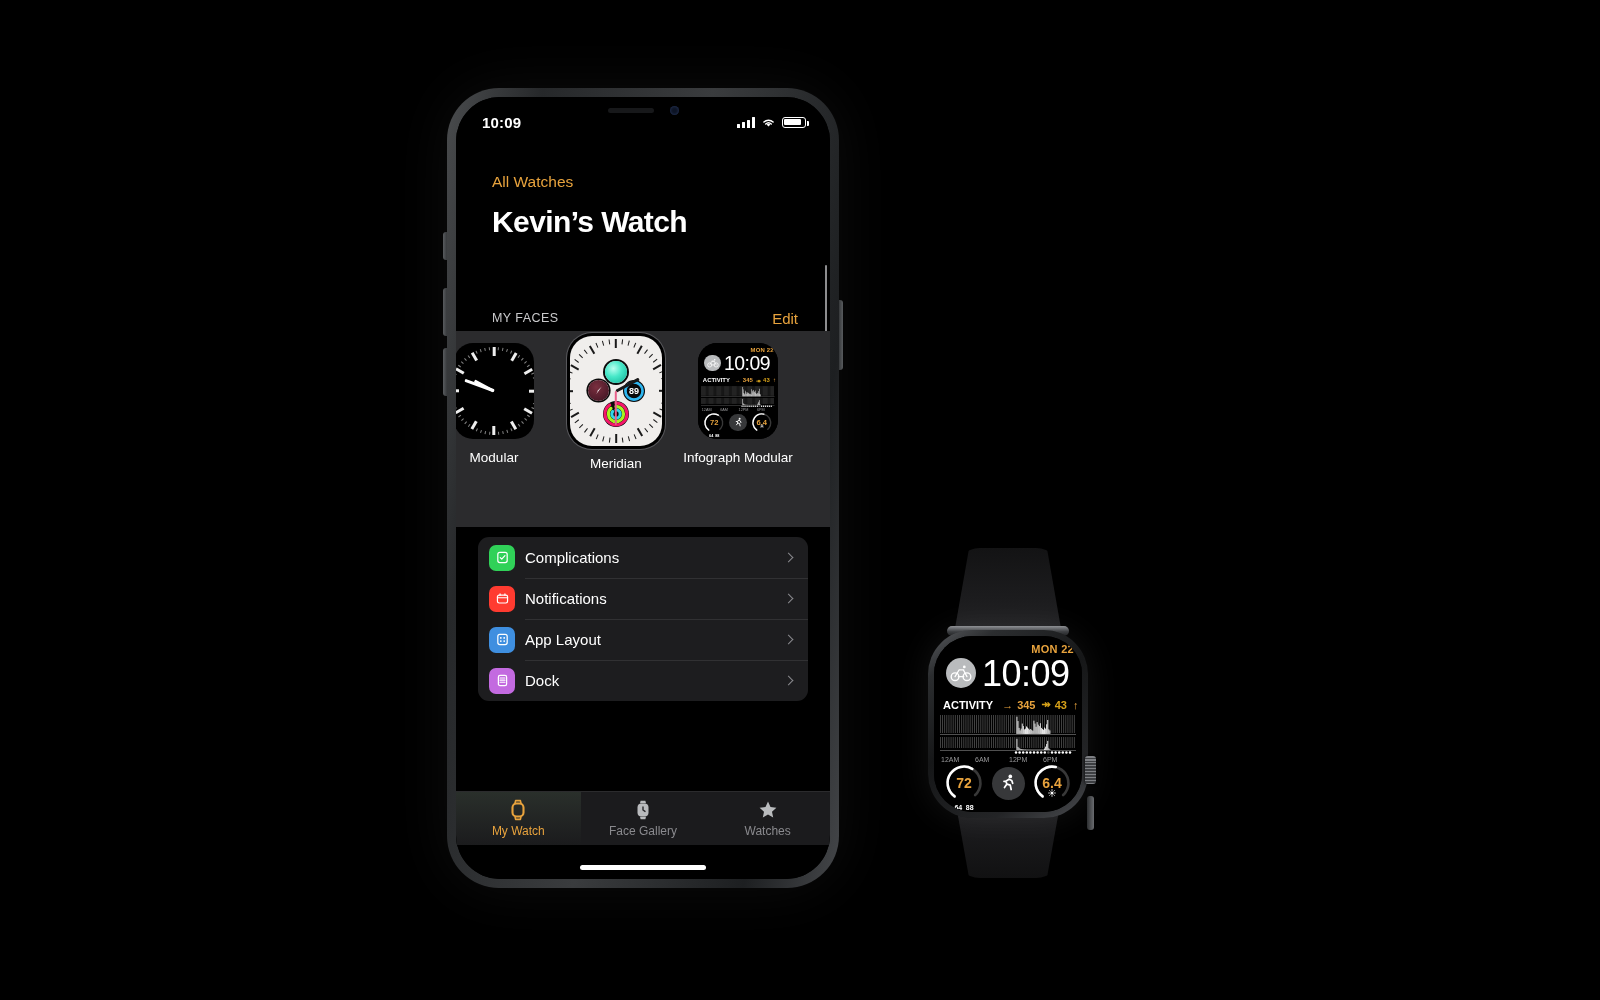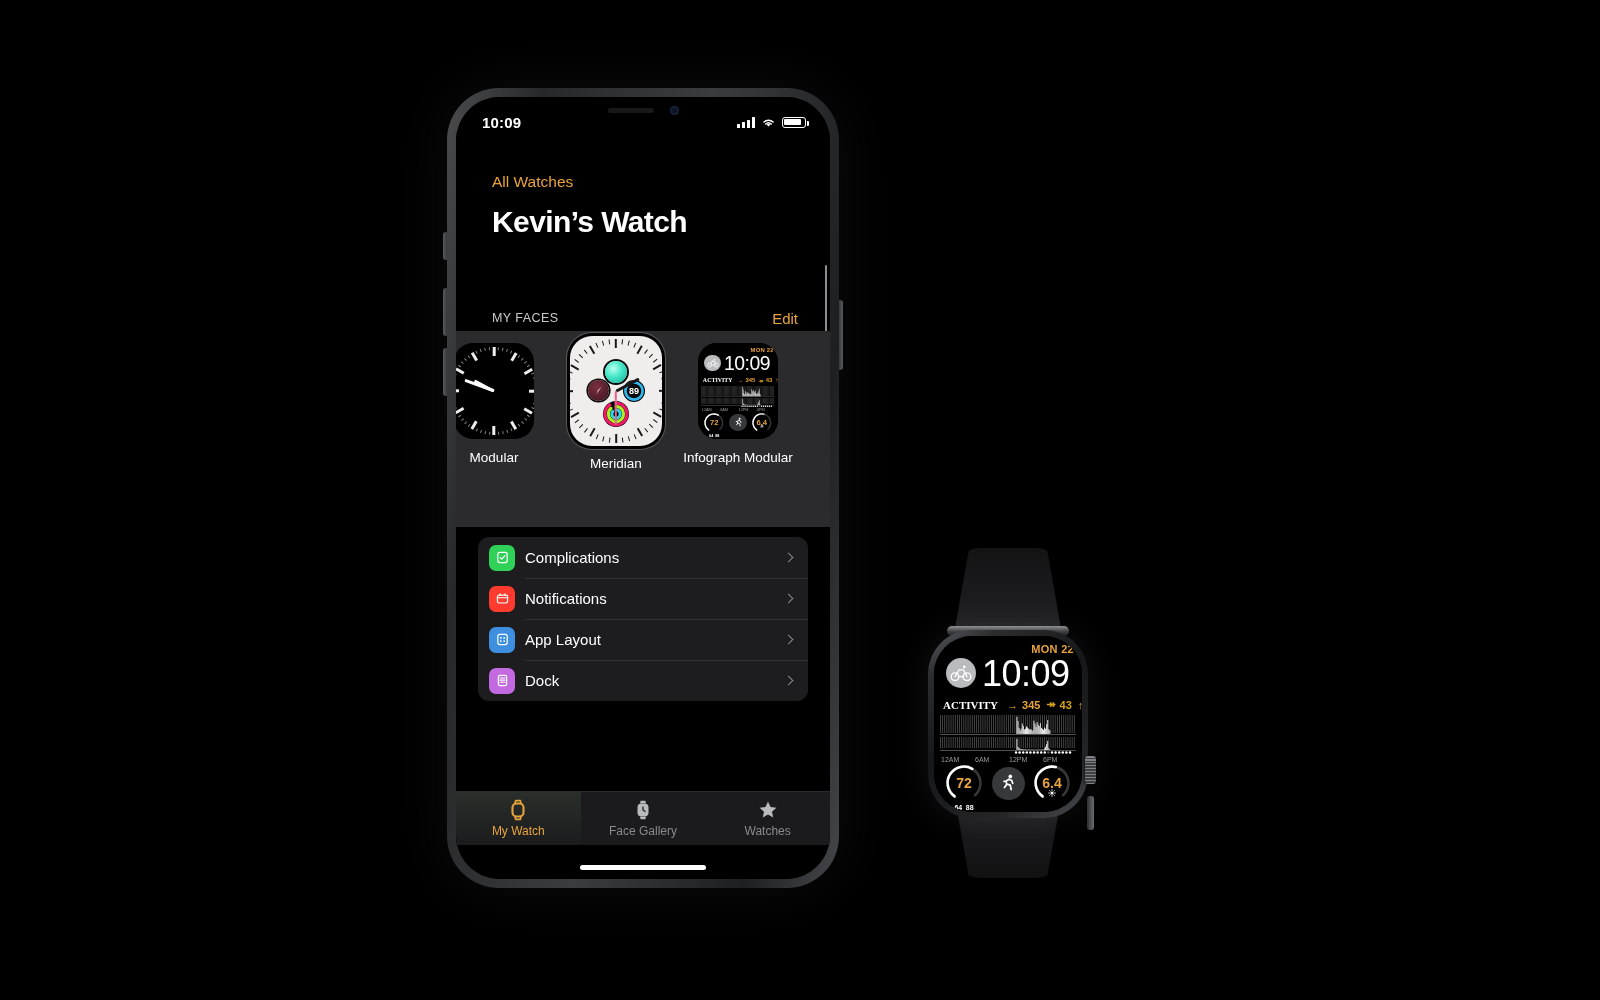--- a/index.html
+++ b/index.html
@@ -145,21 +145,21 @@
            box-shadow:0 0 3px #000; }
   .sidebtn { position:absolute; right:-6px; top:166px; width:7px; height:34px;
              border-radius:3px; background:linear-gradient(270deg,#6a6c70,#2c2e30); }
 
   
   .ig-date { position:absolute; color:#e8a33d; font-weight:bold; }
   .ig-bike { position:absolute; border-radius:50%; background:#b9bbbd;
              display:flex; align-items:center; justify-content:center; }
   .ig-time { position:absolute; color:#fff; font-weight:300; letter-spacing:-.5px; }
   .ig-actrow { position:absolute; display:flex; align-items:center; white-space:nowrap; }
-  .ig-actlbl { color:#fff; font-weight:bold;font-family:Liberation Serif, serif; }
+  .ig-actlbl { color:#fff; font-weight:bold; }
   .ig-chart { position:absolute; }
   .ig-axis { position:absolute; display:flex; color:#9a9a9c; }
   .ig-comps { position:absolute; display:flex; align-items:center; justify-content:space-between; }
   .gauge { position:relative; border-radius:50%; }
   .gauge .val { position:absolute; inset:0; display:flex; align-items:center;
                 justify-content:center; color:#e8a33d; font-weight:bold; }
   .mid-comp { border-radius:50%; background:#37383a; display:flex;
               align-items:center; justify-content:center; }
   .sub-nums { position:absolute; width:100%; display:flex; justify-content:center;
               gap:.5em; color:#fff; }

